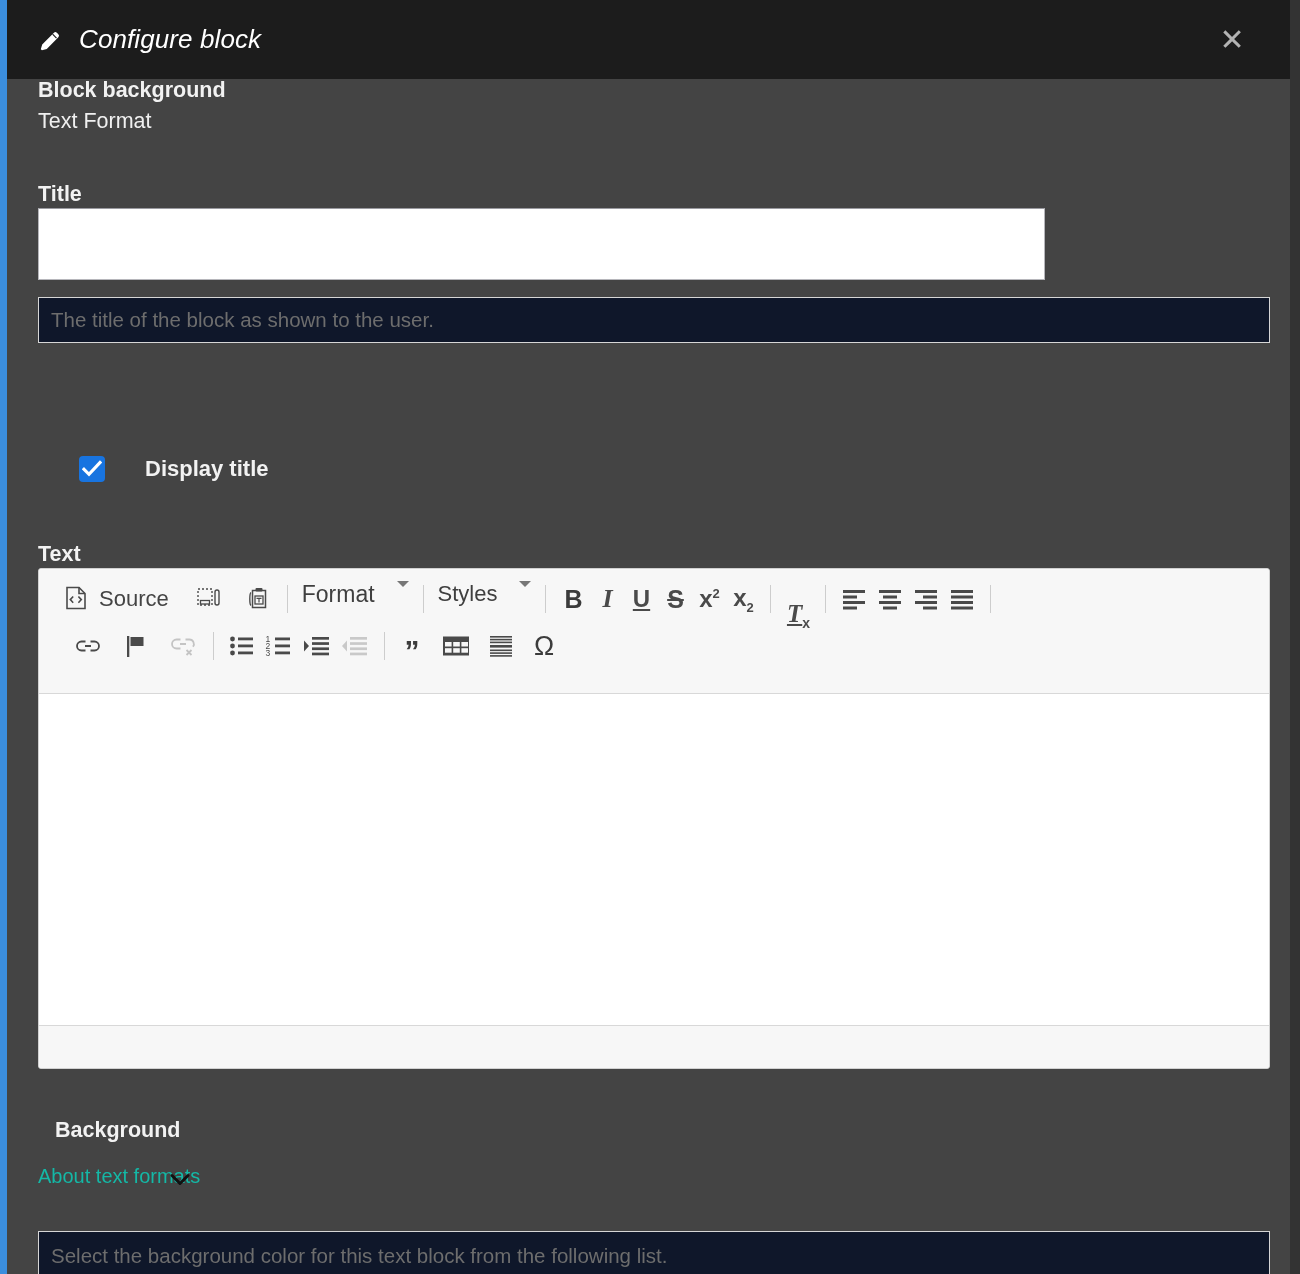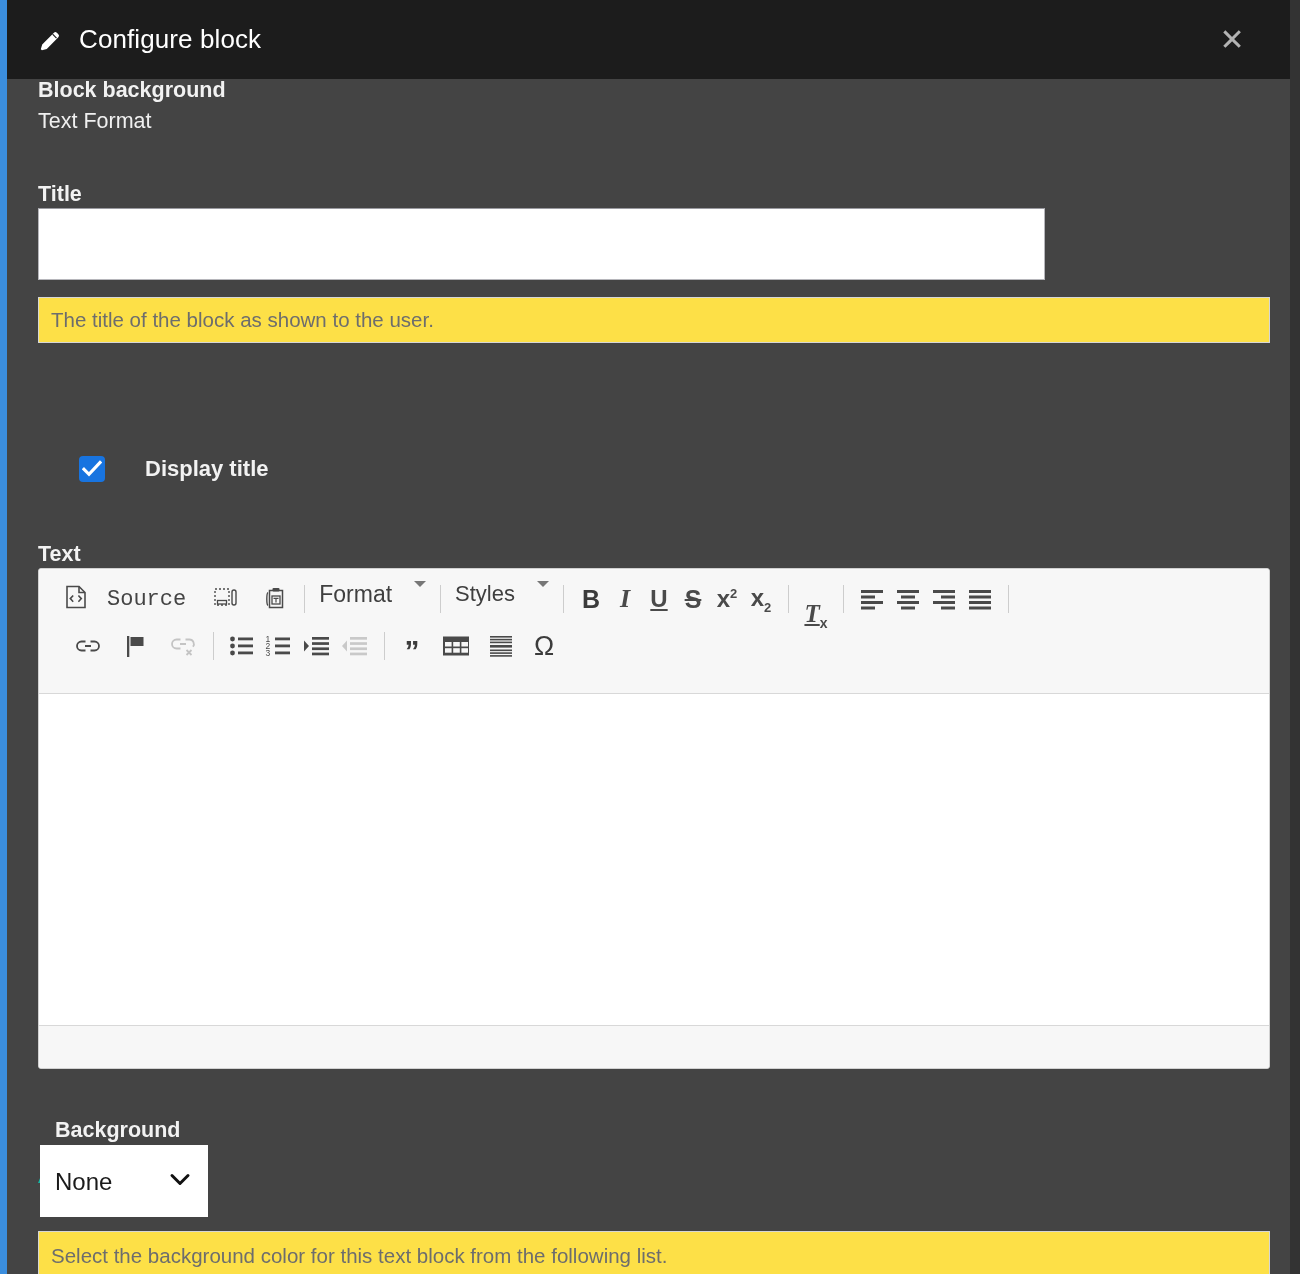--- a/index.html
+++ b/index.html
@@ -39,20 +39,21 @@
   .header {
     position: absolute; left: 7px; top: 0;
     width: 1283px; height: 79px;
     background: #1c1c1c;
     display: flex; align-items: center;
   }
   .header-left {
     display: flex; align-items: center;
     gap: 16px;
     padding-left: 30px;
+    font-style: italic;
   }
   .pencil-icon { width: 26px; height: 26px; display: block; }
   .header-title {
     color: #ffffff;
     font-size: 26px;
     font-weight: 400;
     letter-spacing: 0.1px;
     white-space: nowrap;
   }
   .close-btn {
@@ -104,21 +105,21 @@
     border-top-color: #9a9aa0;
     font-size: 21px;
     padding: 0 12px;
     font-family: "Liberation Sans", sans-serif;
     color: #222;
     outline: none;
   }
 
   .desc-box {
     position: absolute;
-    background: #fde047;
+    background: #0f172a;
     border: 1px solid #d6d6d6;
     color: #6d6d6d;
     font-size: 20.5px;
     display: flex; align-items: center;
     padding: 0 12px;
   }
   .desc-title {
     left: 31px; top: 218px;
     width: 1232px; height: 46px;
   }
@@ -308,21 +309,21 @@
       <span class="cbx-label">Display title</span>
     </div>
 
     <div class="lbl text-label">Text</div>
 
     <div class="ck">
       <div class="ck-toolbar">
 
         <div class="ck-row">
 
-          <button class="tb wide" style="gap:20px;font-family:Liberation Mono, monospace;">
+          <button class="tb wide" style="gap:12px;">
             <span>
               <svg width="22" height="24" viewBox="0 0 22 24" fill="none">
                 <path d="M2 1.5h12l6 6v15H2z" stroke="#4a4a4a" stroke-width="1.6" fill="none"></path>
                 <path d="M14 1.5v6h6" stroke="#4a4a4a" stroke-width="1.6" fill="none"></path>
                 <path d="M8.2 10.5L5.3 13.6l2.9 3.1M13.4 10.5l2.9 3.1-2.9 3.1" stroke="#4a4a4a" stroke-width="1.6" fill="none"></path>
               </svg>
             </span>
             <span class="tb-text">Source</span>
           </button>
 
@@ -550,23 +551,20 @@
       </div>
 
       <div class="ck-body"></div>
       <div class="ck-footer"></div>
     </div>
 
     <a class="about-link">About text formats</a>
 
     <div class="lbl bg-label">Background</div>
 
-    <select class="bg-select">
-      <option>None</option>
-    </select>
     <span class="sel-caret">
       <svg width="22" height="16" viewBox="0 0 22 16">
           <path d="M3 3.5L11 11.5L19 3.5" stroke="#111" stroke-width="3" fill="none" stroke-linecap="round" stroke-linejoin="round"></path>
         </svg>
     </span>
 
     <div class="desc-box desc-bg">Select the background color for this text block from the following list.</div>
   </div>
 </div>
 

